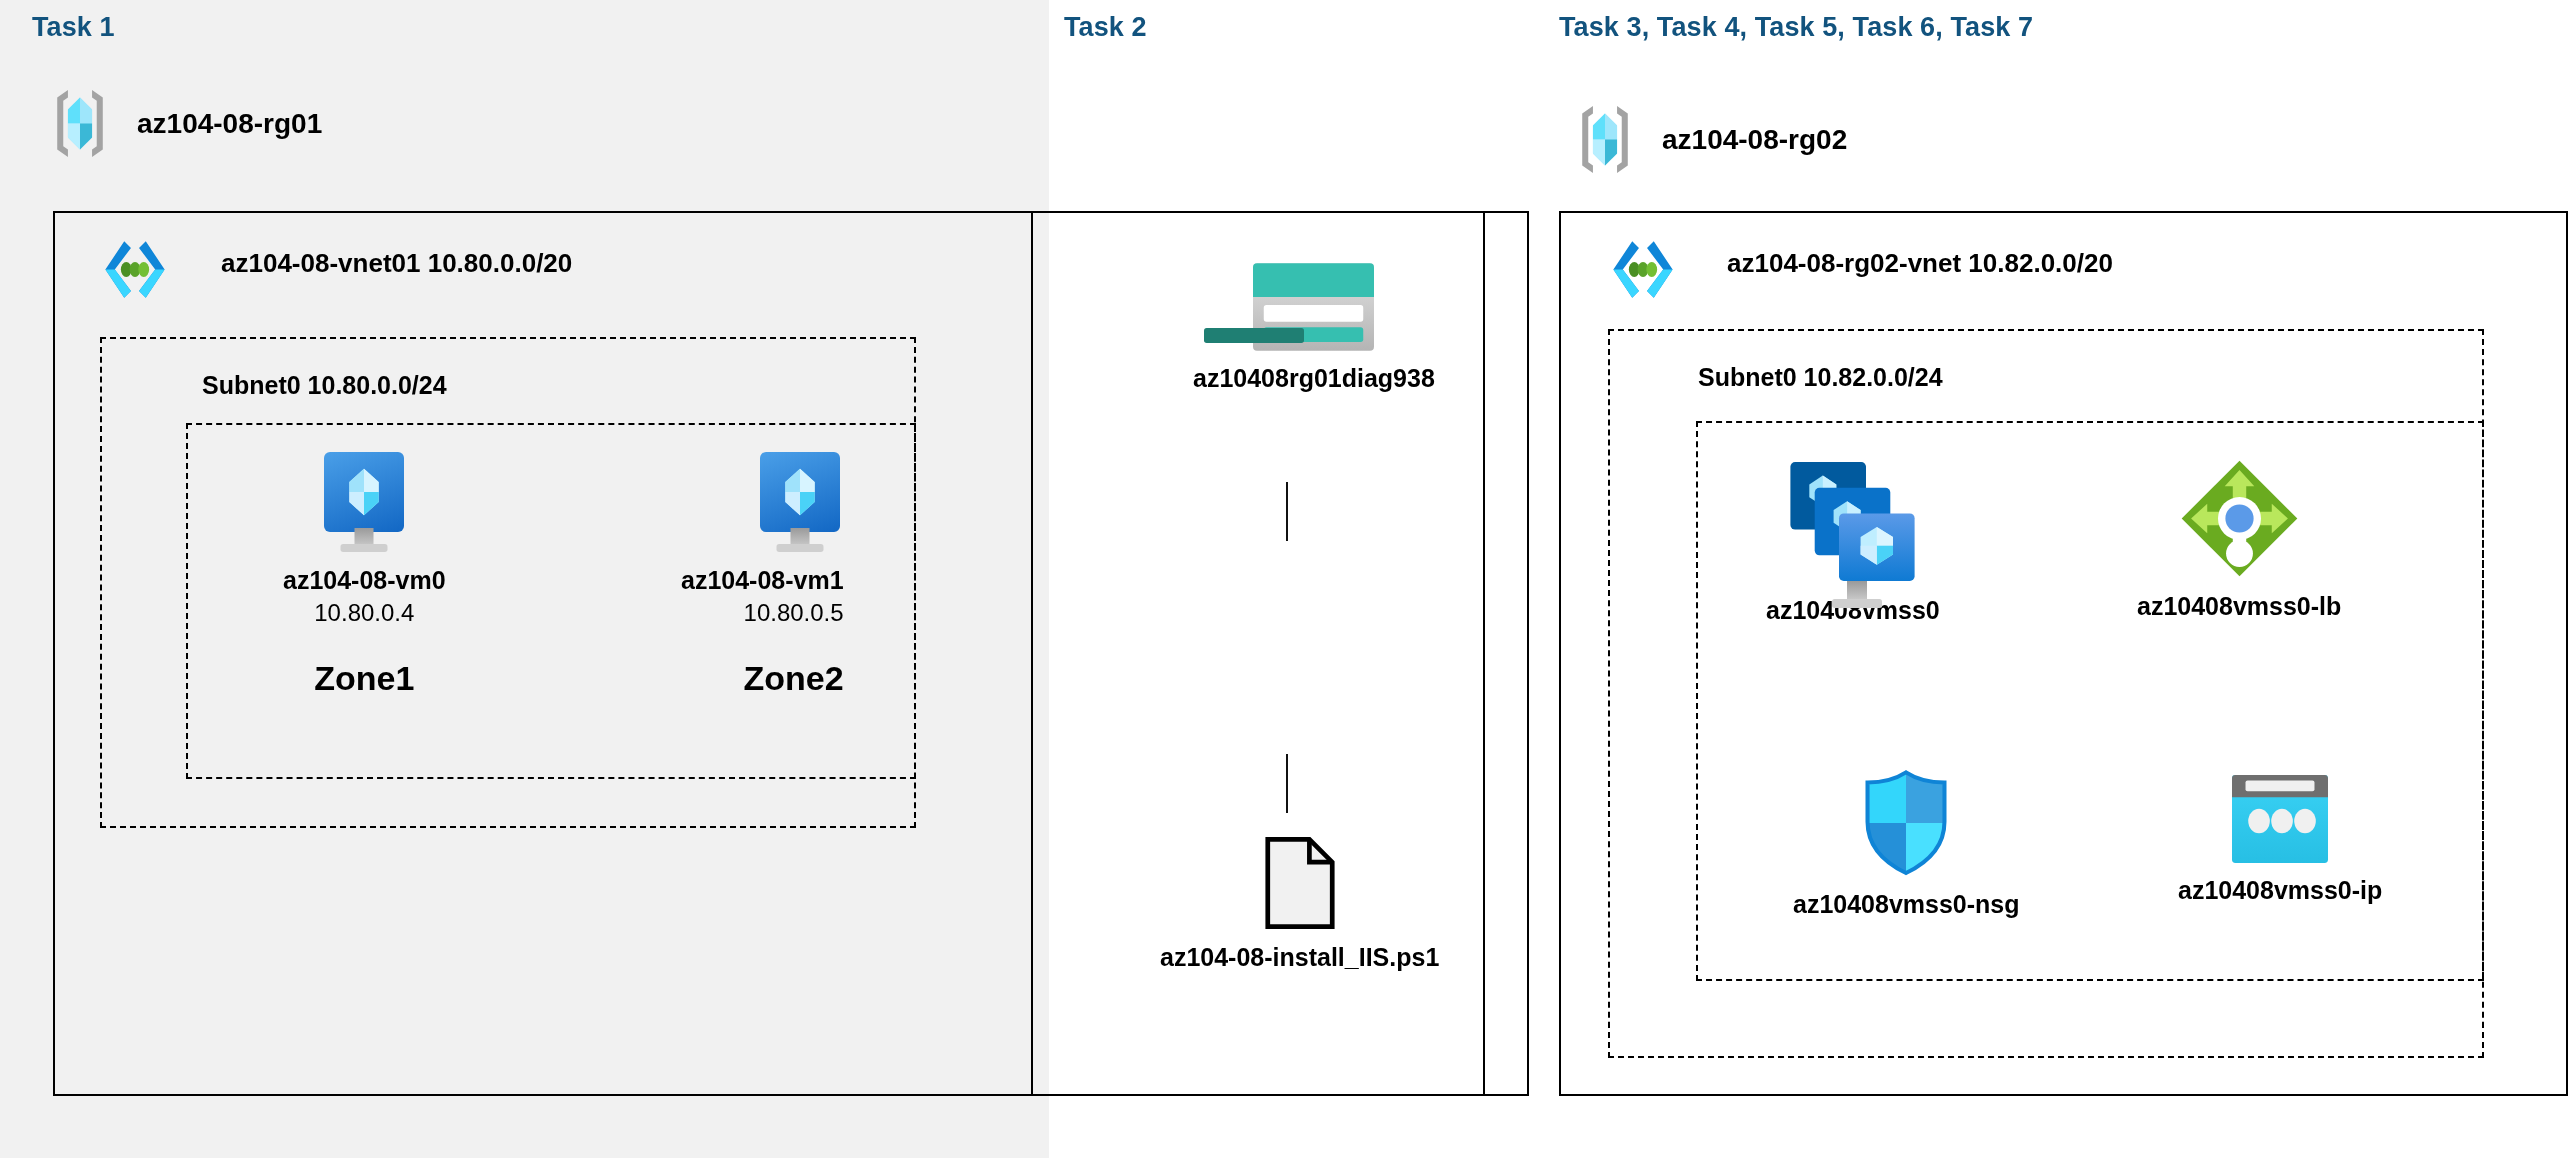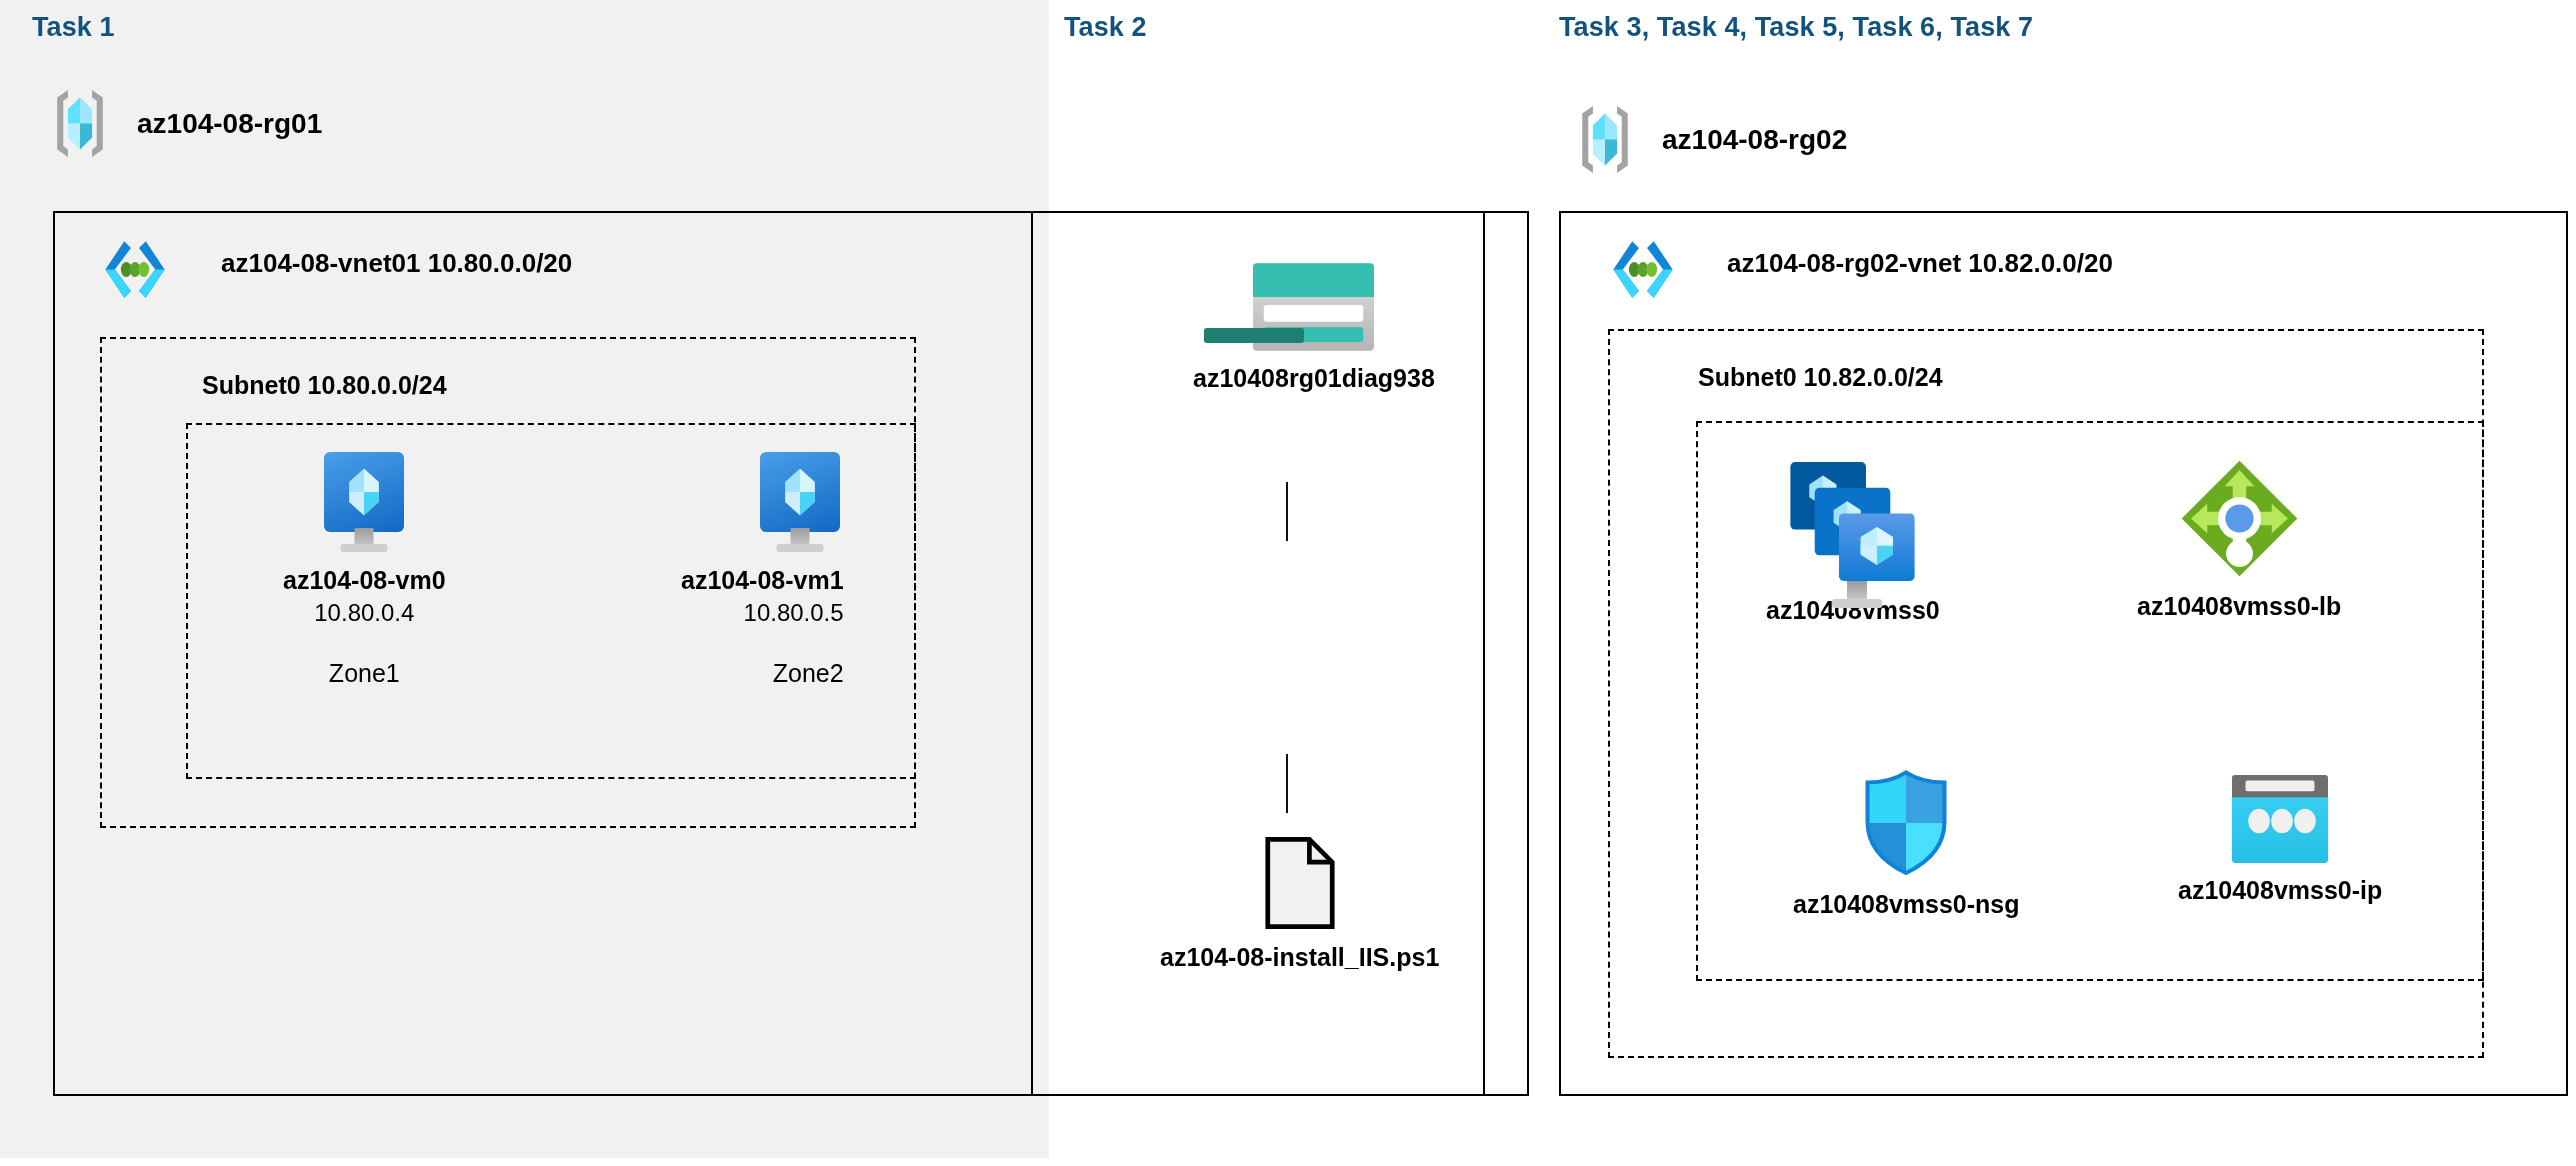--- a/index.html
+++ b/index.html
@@ -56,21 +56,21 @@
   
   .vnet-row{position:absolute;display:flex;align-items:center;gap:15px;}
   #vnet1-row{left:100px; top:237px;}
   #vnet2-row{left:1608px;top:237px;}
 
   
   .node{position:absolute;display:flex;flex-direction:column;align-items:center;}
   .node .cap{margin-top:12px;font-size:25px;font-weight:bold;color:#000;
              white-space:nowrap;text-align:center;line-height:1.25;}
   .node .sub{margin-top:2.7px;font-size:24px;font-weight:normal;color:#000;}
-  .node .zone{margin-top:32px;font-size:25px;font-weight:normal;color:#000;}
+  .node .zone{margin-top:32px;font-size:34px;font-weight:bold;color:#000;}
 
   #vm0-node{left:283px;  top:452px;}
   #vm1-node{left:681px; top:452px;align-items:flex-end;}
   #sa-node  {left:1193px;top:263px;}
   #sc-node  {left:1207px;top:553px;}
   #ps-node  {left:1160px;top:836px;}
   #vmss-node{left:1766px;top:458px;}
   #lb-node  {left:2137px;top:458px;}
   #nsg-node {left:1793px;top:769px;}
   #ip-node  {left:2178px;top:775px;}

